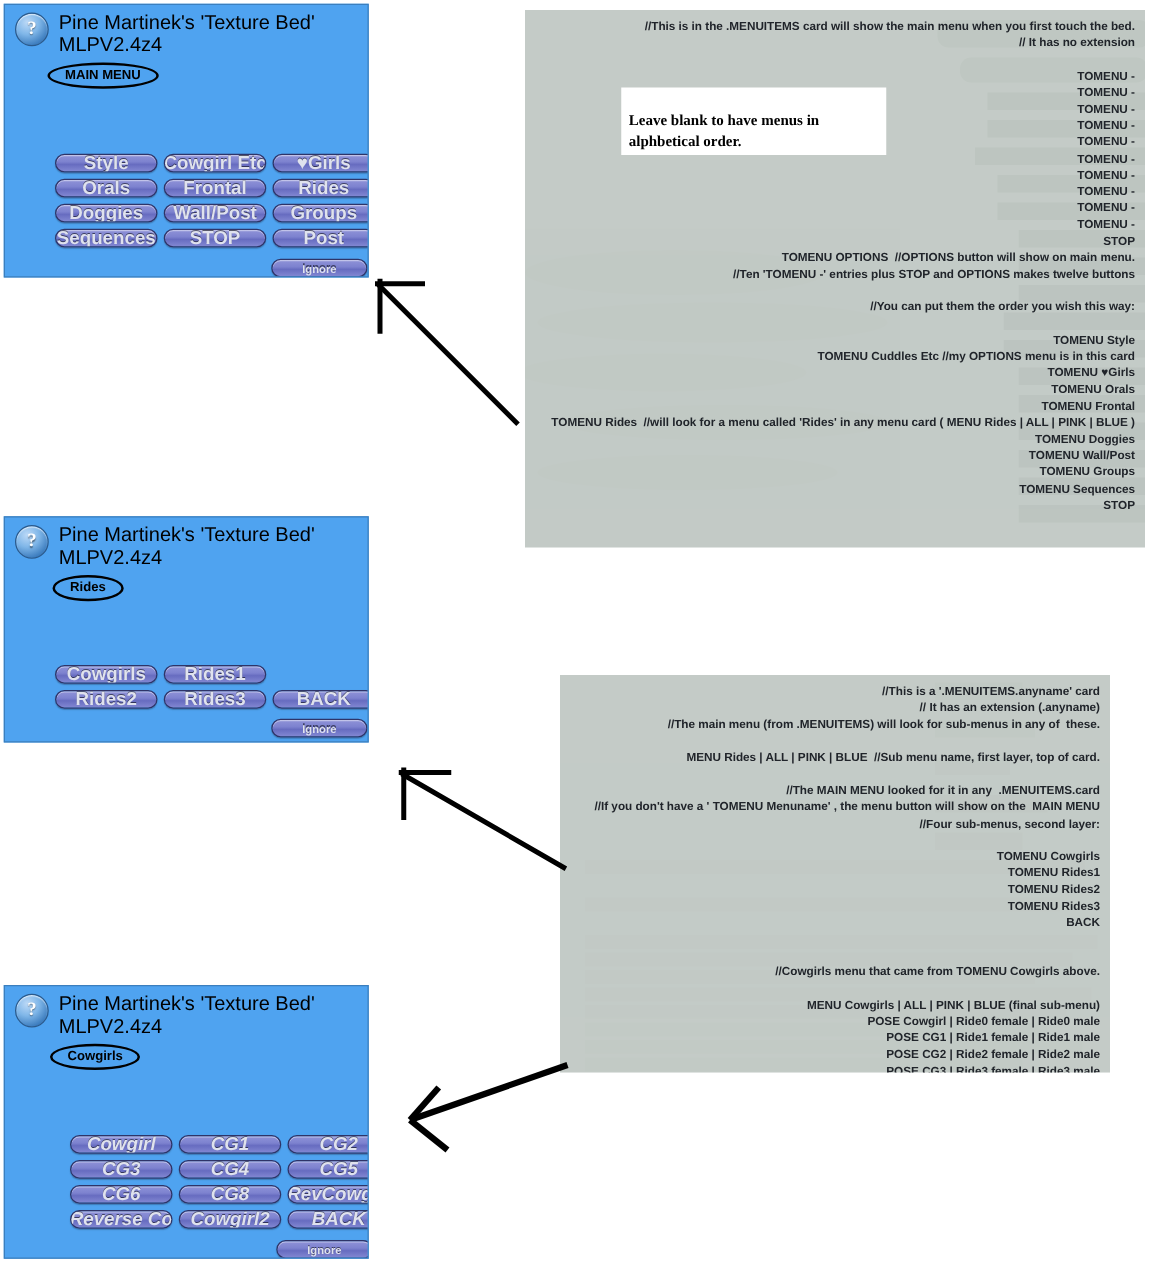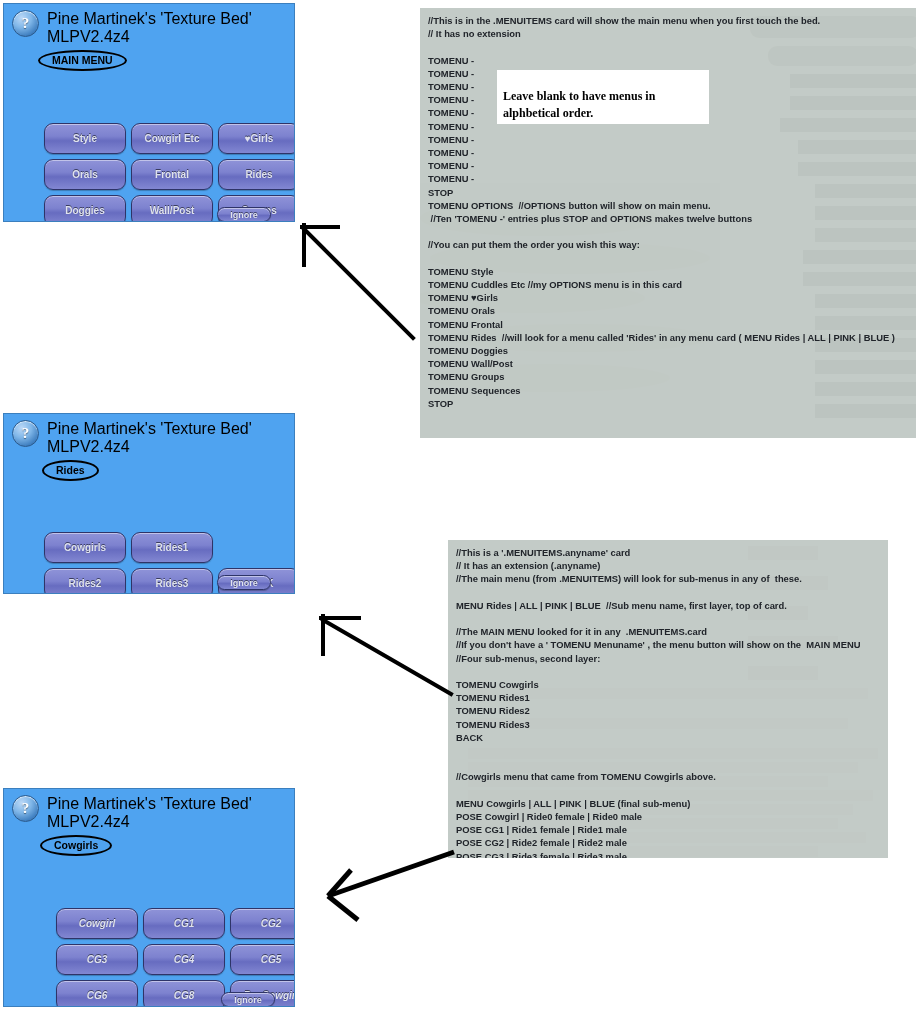--- a/index.html
+++ b/index.html
@@ -51,38 +51,38 @@
     line-height:12px;
     text-align:right;
   }
   .btn-grid{
     position:absolute;
     display:grid;
     grid-template-columns:repeat(3, 82px);
     gap:5px 5px;
   }
   .btn{
-    height:31px;
+    height:15px;
     border-radius:9px;
     background:linear-gradient(to bottom,#8f93d8 0%,#7d82cf 42%,#676cc0 58%,#8287d2 100%);
     border:1px solid #2e3468;
     box-shadow:inset 0 1px 0 rgba(255,255,255,.45), 0 1px 1px rgba(0,0,0,.25);
     color:#dfe2ee;
-    font-size:10px;
+    font-size:15px;
     font-weight:bold;
     display:flex;align-items:center;justify-content:center;
     text-shadow:0 -1px 0 rgba(0,0,0,.55);
     overflow:hidden;
     white-space:nowrap;
     box-sizing:border-box;
   }
   .btn.empty{visibility:hidden;}
   .btn-ignore{
     position:absolute;
-    width:54px;height:15px;
+    width:77px;height:15px;
     border-radius:9px;
     background:linear-gradient(to bottom,#8f93d8 0%,#7d82cf 42%,#676cc0 58%,#8287d2 100%);
     border:1px solid #2e3468;
     box-shadow:inset 0 1px 0 rgba(255,255,255,.45), 0 1px 1px rgba(0,0,0,.25);
     color:#dfe2ee;
     font-size:9px;font-weight:bold;
     display:flex;align-items:center;justify-content:center;
     text-shadow:0 -1px 0 rgba(0,0,0,.55);
     box-sizing:border-box;
   }
@@ -102,20 +102,21 @@
   .panel pre{
     position:relative;
     margin:0;
     padding:6px 8px;
     font-family:"Liberation Sans", sans-serif;
     font-size:9.4px;
     line-height:13.2px;
     color:#20242a;
     white-space:pre;
     font-weight:600;
+    text-align:right;
   }
   .callout{
     position:absolute;
     background:#ffffff;
     color:#000000;
     font-family:"Liberation Serif", serif;
     font-weight:bold;
     font-size:12px;
     line-height:17px;
     padding:18px 6px 2px 6px;

